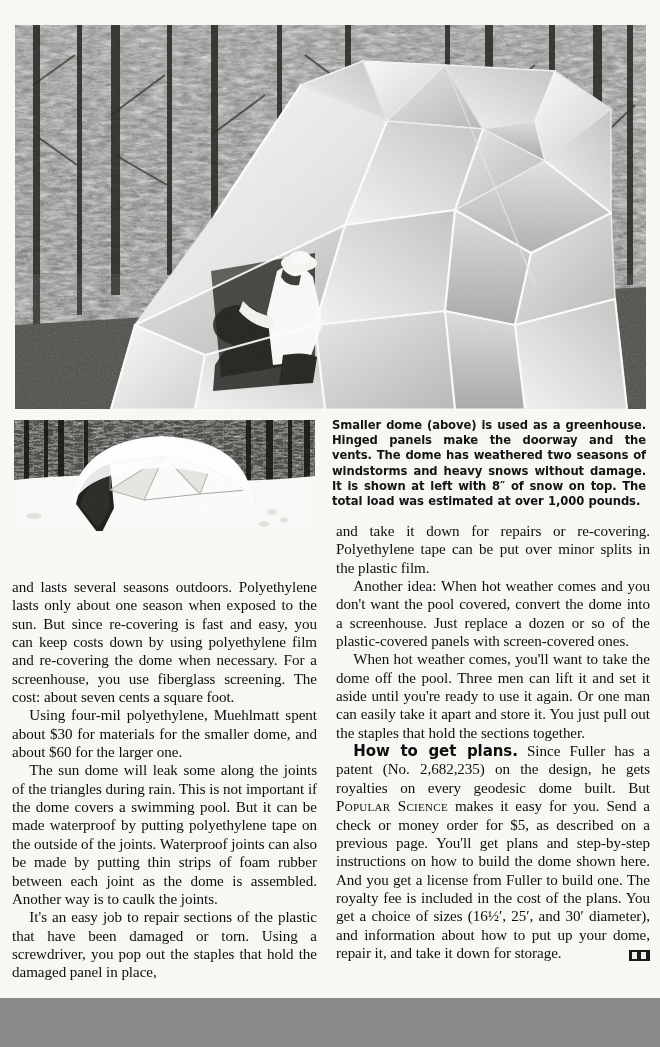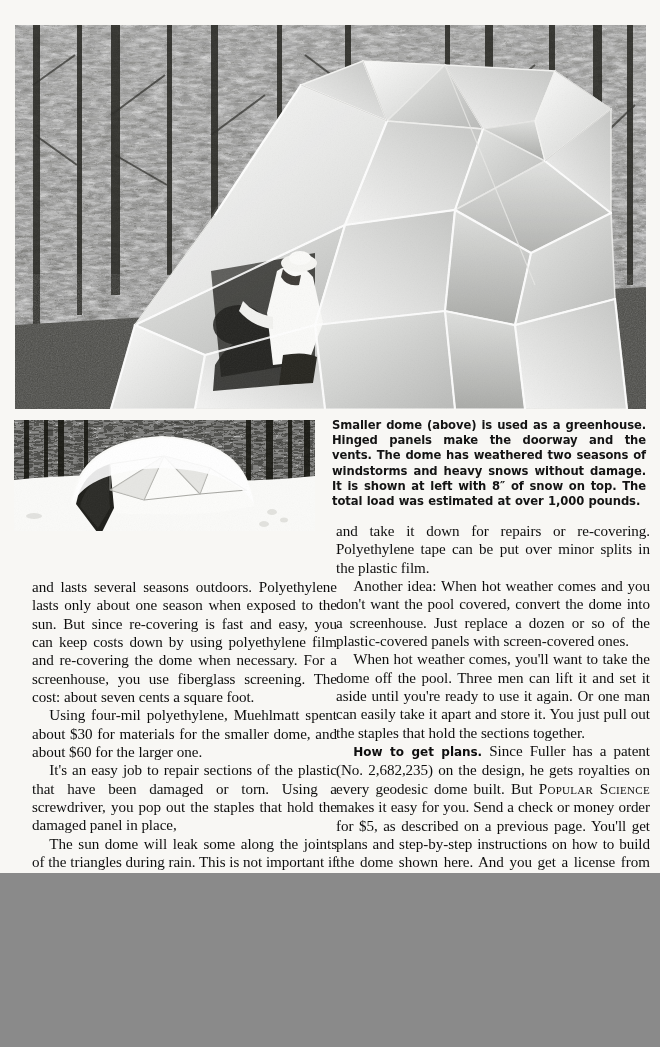--- a/index.html
+++ b/index.html
@@ -3,21 +3,21 @@
 <meta charset="utf-8">
 <style>
   html, body {
     margin: 0;
     padding: 0;
     background: #8a8a8a;
   }
   .page {
     position: relative;
     width: 660px;
-    height: 873px;
+    height: 998px;
     background: #f8f7f4;
     overflow: hidden;
     font-family: "Liberation Serif", serif;
     color: #111;
   }
 
   
   .photo {
     position: absolute;
     overflow: hidden;
@@ -56,29 +56,29 @@
   
   .col {
     position: absolute;
     font-family: "Liberation Serif", serif;
     font-size: 15.1px;
     line-height: 18.35px;
     text-align: justify;
     color: #0e0e0e;
     letter-spacing: -0.05px;
   }
-  #col-left  { left: 12px;  top: 578px; width: 305px; margin-left: 20px; }
+  #col-left  { left: 12px;  top: 578px; width: 305px; }
   #col-right { left: 336px; top: 522px; width: 314px; }
 
   .col p { margin: 0; text-indent: 1.15em; }
   .col p.noindent { text-indent: 0; }
   .col .lead {
     font-family: "DejaVu Sans", sans-serif;
     font-weight: bold;
-    font-size: 12px;
+    font-size: 15px;
   }
   .col .smallcaps {
     font-variant: small-caps;
     letter-spacing: 0.3px;
   }
   .endmark {
     display: inline-block;
     width: 21px;
     height: 11px;
     background: #1a1a1a;
@@ -338,22 +338,22 @@
         <rect x="0" y="0" width="301" height="111" filter="url(#grain2)" opacity="0.18"></rect>
       </g>
     </svg>
   </div>
 
   <div id="caption">Smaller dome (above) is used as a greenhouse. Hinged panels make the doorway and the vents. The dome has weathered two seasons of windstorms and heavy snows without damage. It is shown at left with 8″ of snow on top. The total load was estimated at over 1,000 pounds.</div>
 
   <div class="col" id="col-left">
     <p class="noindent">and lasts several seasons outdoors. Polyethylene lasts only about one season when exposed to the sun. But since re-covering is fast and easy, you can keep costs down by using polyethylene film and re-covering the dome when necessary. For a screenhouse, you use fiberglass screening. The cost: about seven cents a square foot.</p>
     <p>Using four-mil polyethylene, Muehlmatt spent about $30 for materials for the smaller dome, and about $60 for the larger one.</p>
+    <p>The sun dome will leak some along the joints of the triangles during rain. This is not important if the dome covers a swimming pool. But it can be made waterproof by putting polyethylene tape on the outside of the joints. Waterproof joints can also be made by putting thin strips of foam rubber between each joint as the dome is assembled. Another way is to caulk the joints.</p>
     <p>It's an easy job to repair sections of the plastic that have been damaged or torn. Using a screwdriver, you pop out the staples that hold the damaged panel in place,</p>
-    <p>The sun dome will leak some along the joints of the triangles during rain. This is not important if the dome covers a swimming pool. But it can be made waterproof by putting polyethylene tape on the outside of the joints. Waterproof joints can also be made by putting thin strips of foam rubber between each joint as the dome is assembled. Another way is to caulk the joints.</p>
   </div>
 
   <div class="col" id="col-right">
     <p class="noindent">and take it down for repairs or re-covering. Polyethylene tape can be put over minor splits in the plastic film.</p>
     <p>Another idea: When hot weather comes and you don't want the pool covered, convert the dome into a screenhouse. Just replace a dozen or so of the plastic-covered panels with screen-covered ones.</p>
     <p>When hot weather comes, you'll want to take the dome off the pool. Three men can lift it and set it aside until you're ready to use it again. Or one man can easily take it apart and store it. You just pull out the staples that hold the sections together.</p>
     <p><span class="lead">How to get plans.</span><span> Since Fuller has a patent (No. 2,682,235) on the design, he gets royalties on every geodesic dome built. But </span><span class="smallcaps">Popular Science</span><span> makes it easy for you. Send a check or money order for $5, as described on a previous page. You'll get plans and step-by-step instructions on how to build the dome shown here. And you get a license from Fuller to build one. The royalty fee is included in the cost of the plans. You get a choice of sizes (16½′, 25′, and 30′ diameter), and information about how to put up your dome, repair it, and take it down for storage.</span><span class="endmark"></span></p>
   </div>
 
   <div id="footer">

